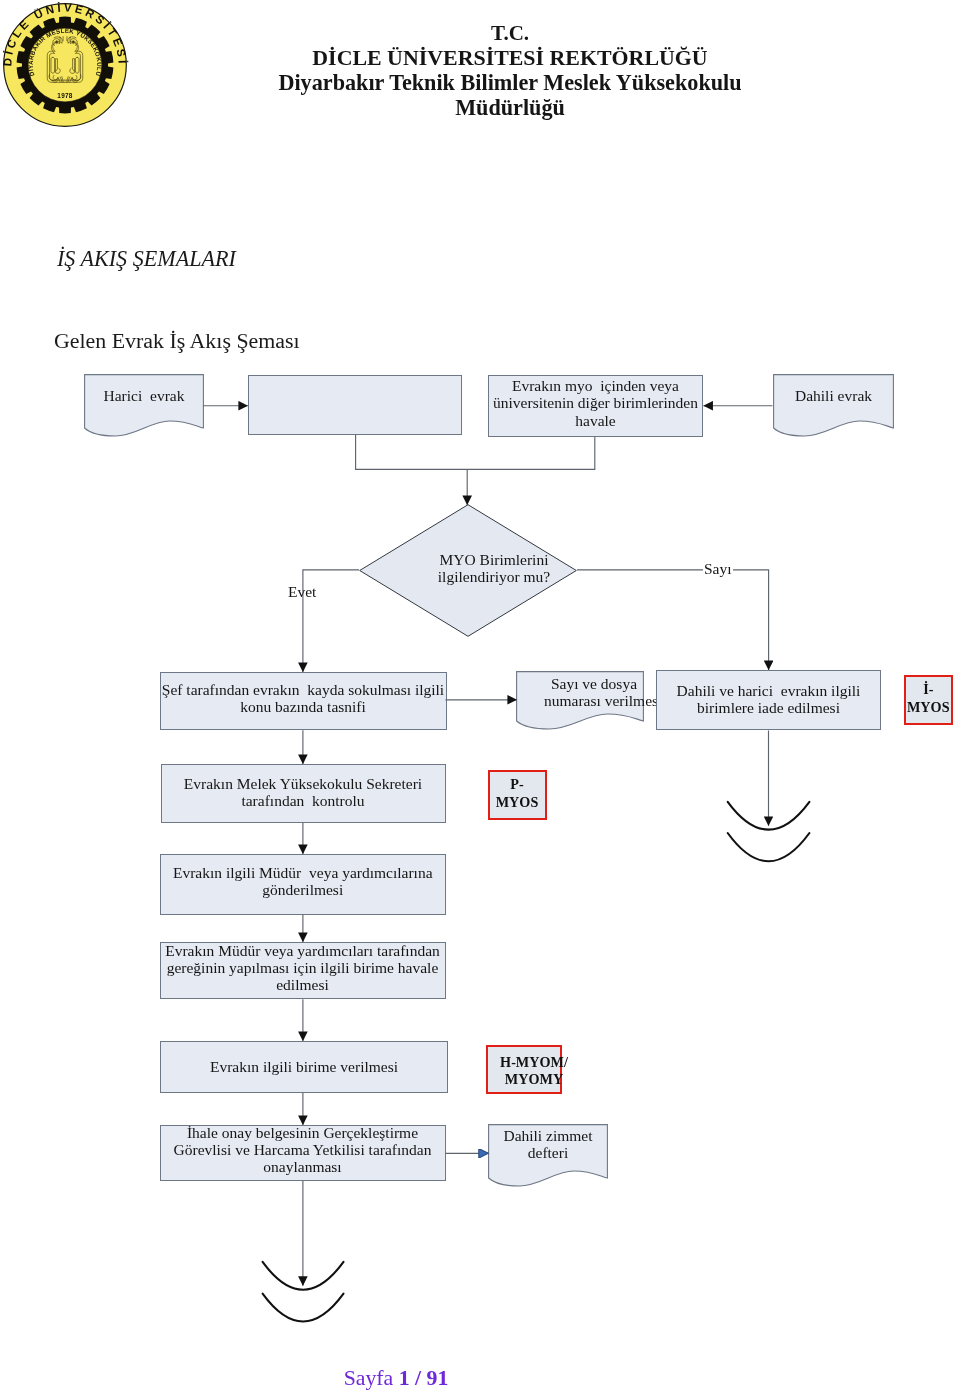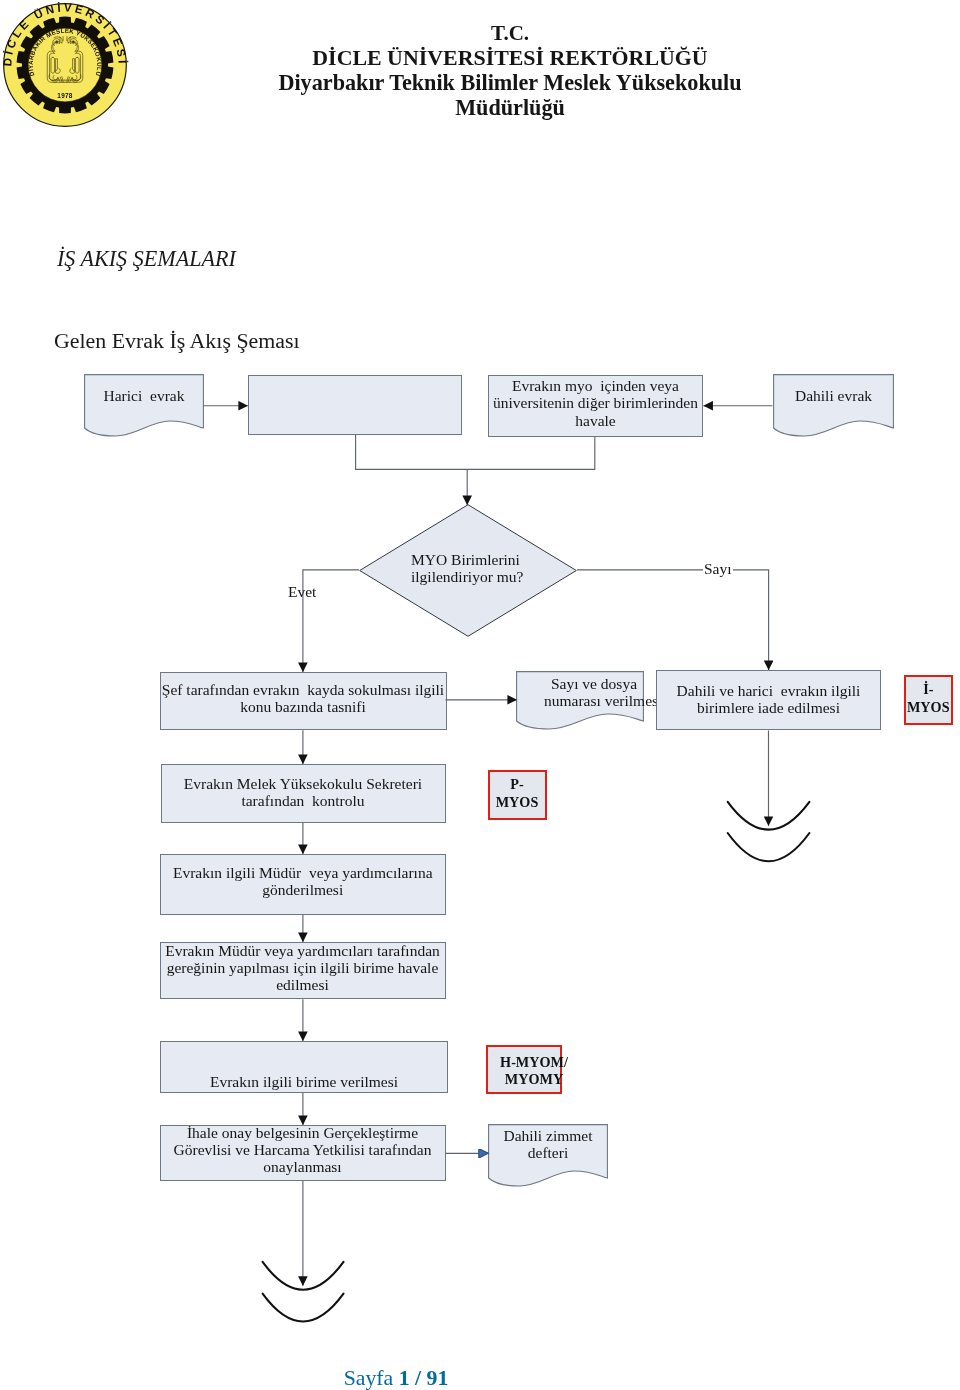--- a/index.html
+++ b/index.html
@@ -20,21 +20,21 @@
   
   .node{position:absolute;}
   .node .lines{position:absolute;left:0;right:0;text-align:center;
        font-size:15.5px;line-height:17.4px;color:#151515;white-space:nowrap;}
   .box > .shape{position:absolute;left:0;top:0;background:#e6eaf2;border:1px solid #6e7786;box-sizing:border-box;}
   .redbox > .shape{position:absolute;left:0;top:0;background:#e3e7ee;border:2.8px solid #e21f16;box-sizing:border-box;}
   .redbox .lines{font-weight:bold;font-size:14.2px;line-height:17.5px;color:#111;}
   .lbl{position:absolute;font-size:15.5px;color:#151515;z-index:5;}
 
   
-  #footer{position:absolute;left:0;top:1366px;width:792px;text-align:center;font-size:21.8px;color:#0369a1;white-space:nowrap;}
+  #footer{position:absolute;left:0;top:1366px;width:792px;text-align:center;font-size:21.8px;color:#6d28d9;white-space:nowrap;}
   #footer b{font-weight:bold;}
 
   svg.ov{position:absolute;left:0;top:0;width:960px;height:1390px;overflow:visible;pointer-events:none;z-index:2;}
   #logo{position:absolute;left:1px;top:1px;width:128px;height:128px;}
 </style>
 </head>
 <body>
 
 <div id="page">
 
@@ -145,21 +145,21 @@
           <path d="M 0.6 0.6 H 120.4 V 54.0 C 112.5 51.8 104.1 47.0 86.5 47.0 C 67.8 47.0 52.0 62.0 31.5 62.0 C 19.4 62.0 7.3 60.2 0.6 54.0 Z" fill="#e6eaf2" stroke="#6e7786" stroke-width="1.1"></path>
         </svg>
         <div class="lines" style="top: 13px;">
           <div>Dahili evrak</div>
         </div>
       </div>
       <div class="node " style="left: 359px; top: 503.5px; width: 218px; height: 133px;">
         <svg width="218" height="133" viewBox="0 0 218 133" style="position: absolute; left: 0px; top: 0px;">
           <path d="M 109 0.7 L 217.3 66.5 L 109 132.3 L 0.7 66.5 Z" fill="#e4e8f1" stroke="#33383f" stroke-width="1.0"></path>
         </svg>
-        <div class="lines" style="top: 47px; text-align: left; left: 52px;">
+        <div class="lines" style="top: 47px; text-align: center; left: 52px;">
           <div>MYO Birimlerini</div>
           <div>ilgilendiriyor mu?</div>
         </div>
       </div>
       <div class="node box" style="left: 159.5px; top: 671.5px; width: 287px; height: 58.5px;">
         <div class="shape" style="width: 287px; height: 58.5px;"></div>
         <div class="lines" style="top: 9px;">
           <div>Şef tarafından evrakın &nbsp;kayda sokulması ilgili</div>
           <div>konu bazında tasnifi</div>
         </div>
@@ -211,21 +211,21 @@
       <div class="node box" style="left: 159.5px; top: 941.5px; width: 286px; height: 57.5px;">
         <div class="shape" style="width: 286px; height: 57.5px;"></div>
         <div class="lines" style="top: 0px;">
           <div>Evrakın Müdür veya yardımcıları tarafından</div>
           <div>gereğinin yapılması için ilgili birime havale</div>
           <div>edilmesi</div>
         </div>
       </div>
       <div class="node box" style="left: 160px; top: 1040.5px; width: 288px; height: 52px;">
         <div class="shape" style="width: 288px; height: 52px;"></div>
-        <div class="lines" style="top: 32px;">
+        <div class="lines" style="top: 17px;">
           <div>Evrakın ilgili birime verilmesi</div>
         </div>
       </div>
       <div class="node redbox" style="left: 486px; top: 1044.5px; width: 96px; height: 49.5px;">
         <div class="shape" style="width: 75.5px; height: 49.5px;"></div>
         <div class="lines" style="top: 9px;">
           <div>H-MYOM/</div>
           <div>MYOMY</div>
         </div>
       </div>

